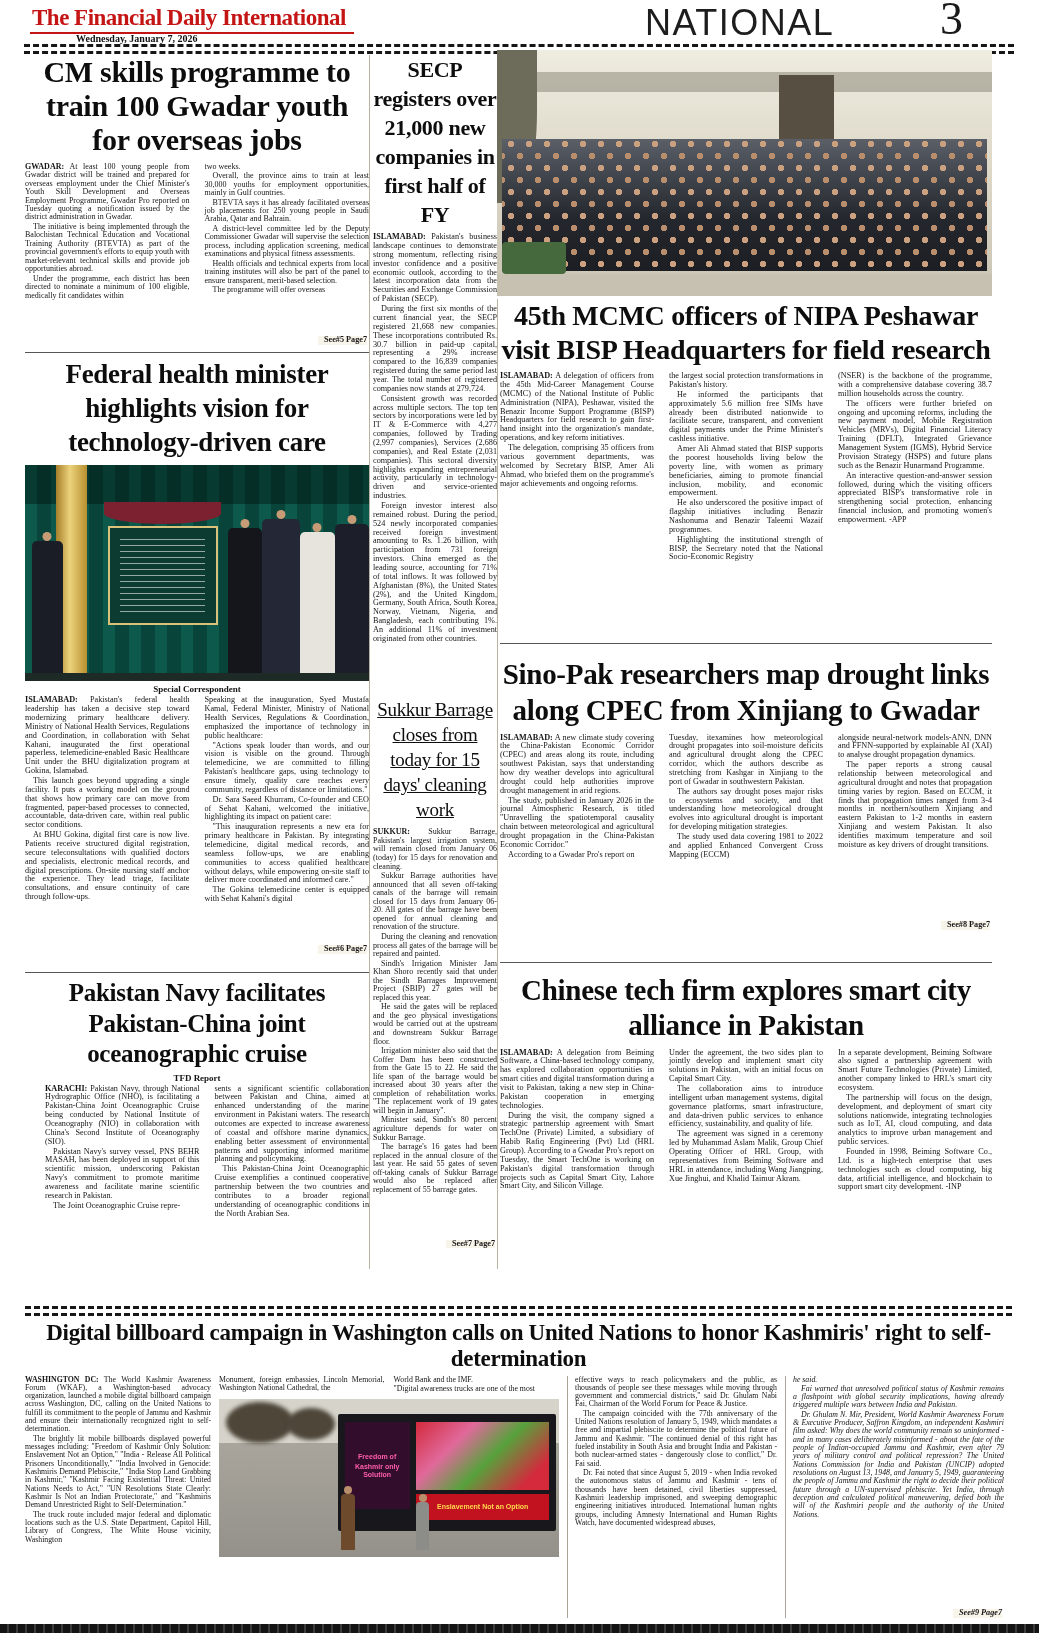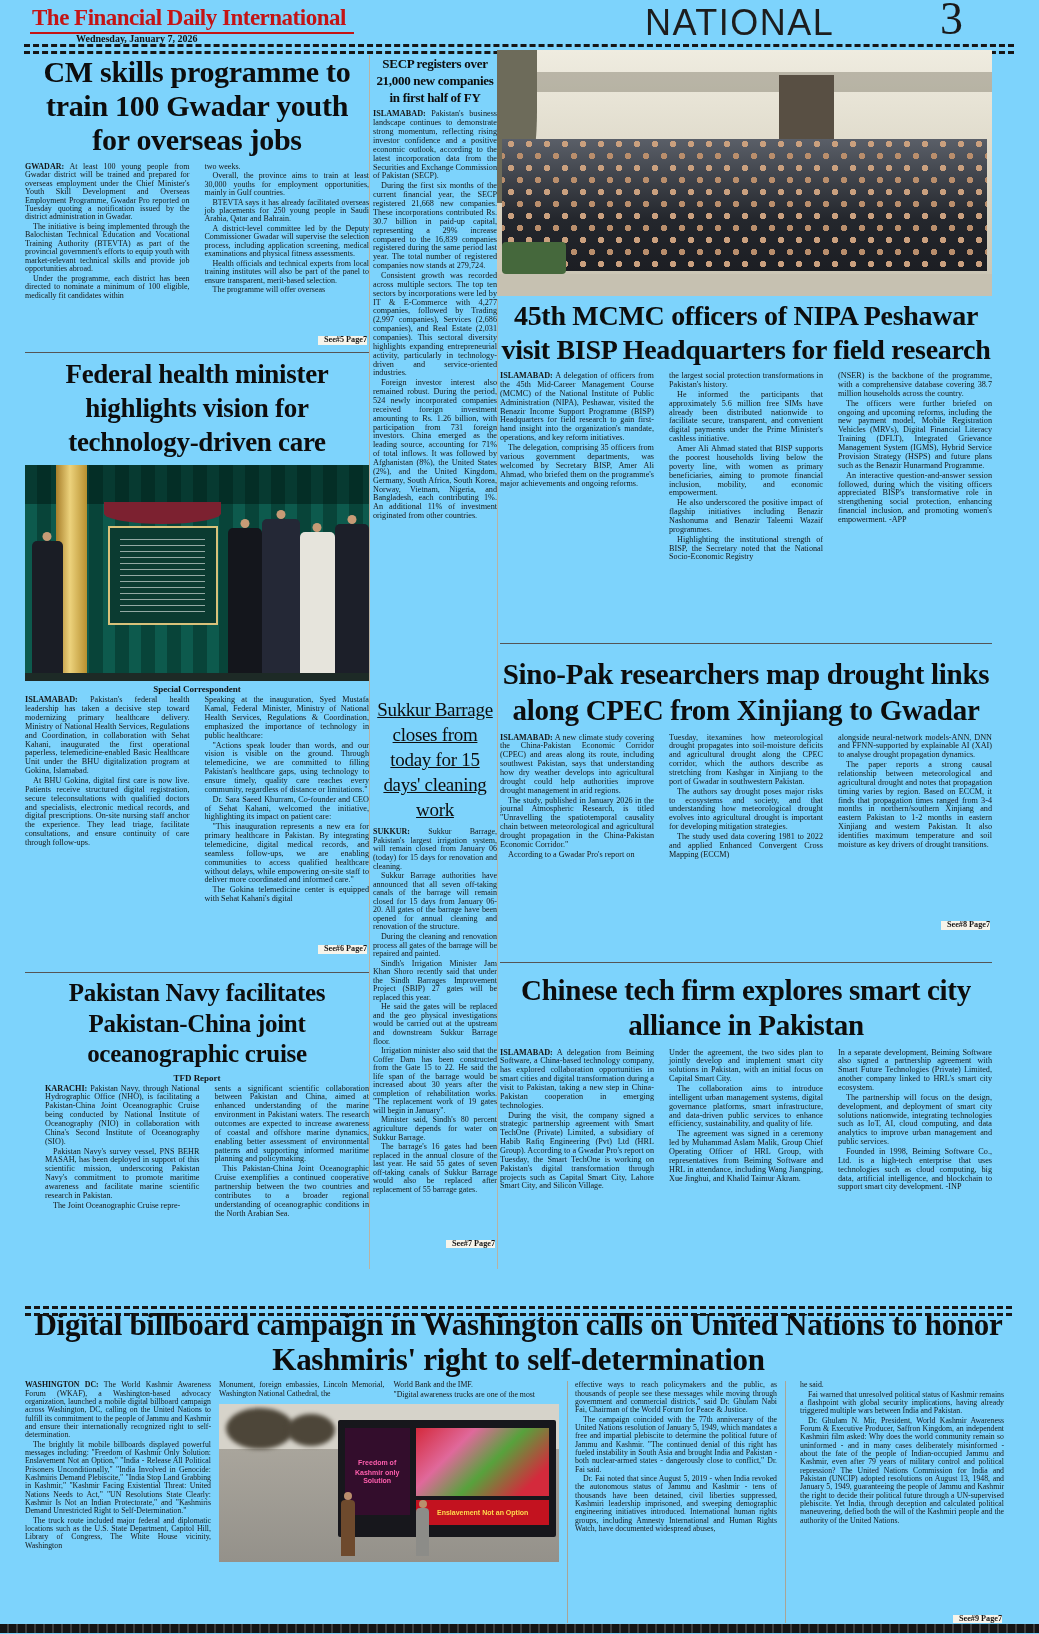--- a/index.html
+++ b/index.html
@@ -1,17 +1,17 @@
 <!DOCTYPE html>
 <html><head>
 <meta charset="utf-8">
 <style>
   *{box-sizing:border-box;}
   html,body{margin:0;padding:0;background:#8e8a80;}
-  .page{position:relative;width:1039px;height:1634px;margin:0 auto;background:#7dd3fc;
+  .page{position:relative;width:1039px;height:1634px;margin:0 auto;background:#ffffff;
         font-family:"Liberation Serif",serif;color:#151515;overflow:hidden;}
   .abs{position:absolute;}
   
   .masthead{position:absolute;left:30px;top:5px;font-size:23px;font-weight:bold;color:#c41414;
             letter-spacing:-0.5px;border-bottom:2px solid #c41414;padding:0 8px 1px 2px;}
   .dateline{position:absolute;left:76px;top:33px;font-size:10px;font-weight:bold;color:#111;}
   .section-title{position:absolute;left:645px;top:2px;font-size:36px;font-family:"Liberation Sans",sans-serif;
             color:#1d1d1d;letter-spacing:1.5px;}
   .page-num{position:absolute;left:940px;top:-8px;font-size:46px;color:#1a1a1a;}
   .rule-double{position:absolute;height:10px;border-top:3px dashed #161616;border-bottom:3px dashed #161616;}
@@ -72,21 +72,21 @@
   .kp-banner b{font-family:"Liberation Sans",sans-serif;font-size:7px;color:#ffd94d;font-weight:bold;text-align:center;}
   .kp-man{position:absolute;border-radius:4px 4px 0 0;}
   .kp-man::before{content:"";position:absolute;top:-8px;left:50%;transform:translateX(-50%);
      width:8px;height:8px;border-radius:50%;background:#b98e6c;}
   
   .kbody{display:flex;gap:8px;margin-top:4px;height:242px;overflow:hidden;position:relative;}
   .kbody .bt{font-size:7.8px;line-height:1.07;}
   .kc1{width:186px;flex:none;}
   .kmid{width:340px;flex:none;}
   .kc4{width:210px;flex:none;border-left:1px solid #a9a496;padding-left:7px;}
-  .kc5{width:219px;flex:none;border-left:1px solid #a9a496;padding-left:14px;position:relative;}
+  .kc5{width:219px;flex:none;border-left:1px solid #a9a496;padding-left:7px;position:relative;font-style:italic;}
 </style>
 </head>
 <body>
 
 <div class="page">
 
   <div class="masthead">The Financial Daily International</div>
   <div class="dateline">Wednesday, January 7, 2026</div>
   <div class="section-title">NATIONAL</div>
   <div class="page-num">3</div>
@@ -109,21 +109,21 @@
         <p>BTEVTA says it has already facilitated overseas job placements for 250 young people in Saudi Arabia, Qatar and Bahrain.</p>
         <p>A district-level committee led by the Deputy Commissioner Gwadar will supervise the selection process, including application screening, medical examinations and physical fitness assessments.</p>
         <p>Health officials and technical experts from local training institutes will also be part of the panel to ensure transparent, merit-based selection.</p>
         <p>The programme will offer overseas</p>
       </div>
       <span class="more">See#5 Page7</span>
     </div>
   </div>
 
   <div class="abs" style="left:373px;top:55px;width:124px;">
-    <div class="hl" style="font-size:13px;line-height:1.32;">SECP registers over 21,000 new companies in first half of FY</div>
+    <div class="hl" style="font-size:22px;line-height:1.32;">SECP registers over 21,000 new companies in first half of FY</div>
     <div class="bt single" style="margin-top:4px;height:512px;">
       <p class="p0"><b class="lead">ISLAMABAD:</b> <span>Pakistan's business landscape continues to demonstrate strong momentum, reflecting rising investor confidence and a positive economic outlook, according to the latest incorporation data from the Securities and Exchange Commission of Pakistan (SECP).</span></p>
       <p>During the first six months of the current financial year, the SECP registered 21,668 new companies. These incorporations contributed Rs. 30.7 billion in paid-up capital, representing a 29% increase compared to the 16,839 companies registered during the same period last year. The total number of registered companies now stands at 279,724.</p>
       <p>Consistent growth was recorded across multiple sectors. The top ten sectors by incorporations were led by IT &amp; E-Commerce with 4,277 companies, followed by Trading (2,997 companies), Services (2,686 companies), and Real Estate (2,031 companies). This sectoral diversity highlights expanding entrepreneurial activity, particularly in technology-driven and service-oriented industries.</p>
       <p>Foreign investor interest also remained robust. During the period, 524 newly incorporated companies received foreign investment amounting to Rs. 1.26 billion, with participation from 731 foreign investors. China emerged as the leading source, accounting for 71% of total inflows. It was followed by Afghanistan (8%), the United States (2%), and the United Kingdom, Germany, South Africa, South Korea, Norway, Vietnam, Nigeria, and Bangladesh, each contributing 1%. An additional 11% of investment originated from other countries.</p>
     </div>
   </div>
 
   <div class="photo-nipa">
     <div class="np-band"></div>
@@ -169,20 +169,21 @@
       <i class="pp" style="left:59%;height:68%;width:10%;background:#14161c;"></i>
       <i class="pp" style="left:69%;height:72%;width:11%;background:#242836;"></i>
       <i class="pp" style="left:80%;height:66%;width:10%;background:#e6e4dc;"></i>
       <i class="pp" style="left:90%;height:70%;width:10%;background:#1c1f29;"></i>
       <div class="hp-floor"></div>
     </div>
     <div class="byline">Special Correspondent</div>
     <div class="cols bt" style="margin-top:2px;height:258px;">
       <div class="col">
         <p class="p0"><b class="lead">ISLAMABAD:</b> <span>Pakistan's federal health leadership has taken a decisive step toward modernizing primary healthcare delivery. Ministry of National Health Services, Regulations and Coordination, in collaboration with Sehat Kahani, inaugurated the first operational paperless, telemedicine-enabled Basic Healthcare Unit under the BHU digitalization program at Gokina, Islamabad.</span></p>
+        <p>This launch goes beyond upgrading a single facility. It puts a working model on the ground that shows how primary care can move from fragmented, paper-based processes to connected, accountable, data-driven care, within real public sector conditions.</p>
         <p>At BHU Gokina, digital first care is now live. Patients receive structured digital registration, secure teleconsultations with qualified doctors and specialists, electronic medical records, and digital prescriptions. On-site nursing staff anchor the experience. They lead triage, facilitate consultations, and ensure continuity of care through follow-ups.</p>
       </div>
       <div class="col">
         <p class="noind">Speaking at the inauguration, Syed Mustafa Kamal, Federal Minister, Ministry of National Health Services, Regulations &amp; Coordination, emphasized the importance of technology in public healthcare:</p>
         <p>"Actions speak louder than words, and our vision is visible on the ground. Through telemedicine, we are committed to filling Pakistan's healthcare gaps, using technology to ensure timely, quality care reaches every community, regardless of distance or limitations."</p>
         <p>Dr. Sara Saeed Khurram, Co-founder and CEO of Sehat Kahani, welcomed the initiative, highlighting its impact on patient care:</p>
         <p>"This inauguration represents a new era for primary healthcare in Pakistan. By integrating telemedicine, digital medical records, and seamless follow-ups, we are enabling communities to access qualified healthcare without delays, while empowering on-site staff to deliver more coordinated and informed care."</p>
         <p>The Gokina telemedicine center is equipped with Sehat Kahani's digital</p>
       </div>
       <span class="more">See#6 Page7</span>
@@ -256,21 +257,21 @@
       <div class="col">
         <p class="noind">In a separate development, Beiming Software also signed a partnership agreement with Smart Future Technologies (Private) Limited, another company linked to HRL's smart city ecosystem.</p>
         <p>The partnership will focus on the design, development, and deployment of smart city solutions nationwide, integrating technologies such as IoT, AI, cloud computing, and data analytics to improve urban management and public services.</p>
         <p>Founded in 1998, Beiming Software Co., Ltd. is a high-tech enterprise that uses technologies such as cloud computing, big data, artificial intelligence, and blockchain to support smart city development. -INP</p>
       </div>
     </div>
   </div>
 
   <div class="abs" style="left:25px;top:1306px;width:987px;">
     <div class="rule-double" style="left:0;top:0;width:987px;"></div>
-    <div class="hl" style="font-size:31px;line-height:1.12;margin-top:2px;">Digital billboard campaign in Washington calls on United Nations to honor Kashmiris' right to self-determination</div>
+    <div class="hl" style="font-size:23px;line-height:1.12;margin-top:14px;">Digital billboard campaign in Washington calls on United Nations to honor Kashmiris' right to self-determination</div>
     <div class="kbody">
       <div class="kc1 bt">
         <p class="p0"><b class="lead">WASHINGTON DC:</b> <span>The World Kashmir Awareness Forum (WKAF), a Washington-based advocacy organization, launched a mobile digital billboard campaign across Washington, DC, calling on the United Nations to fulfill its commitment to the people of Jammu and Kashmir and ensure their internationally recognized right to self-determination.</span></p>
         <p>The brightly lit mobile billboards displayed powerful messages including: "Freedom of Kashmir Only Solution: Enslavement Not an Option," "India - Release All Political Prisoners Unconditionally," "India Involved in Genocide: Kashmiris Demand Plebiscite," "India Stop Land Grabbing in Kashmir," "Kashmir Facing Existential Threat: United Nations Needs to Act," "UN Resolutions State Clearly: Kashmir Is Not an Indian Protectorate," and "Kashmiris Demand Unrestricted Right to Self-Determination."</p>
         <p>The truck route included major federal and diplomatic locations such as the U.S. State Department, Capitol Hill, Library of Congress, The White House vicinity, Washington</p>
       </div>
       <div class="kmid">
         <div class="kmid-top bt">
           <div class="col">
             <p class="noind">Monument, foreign embassies, Lincoln Memorial, Washington National Cathedral, the</p>

